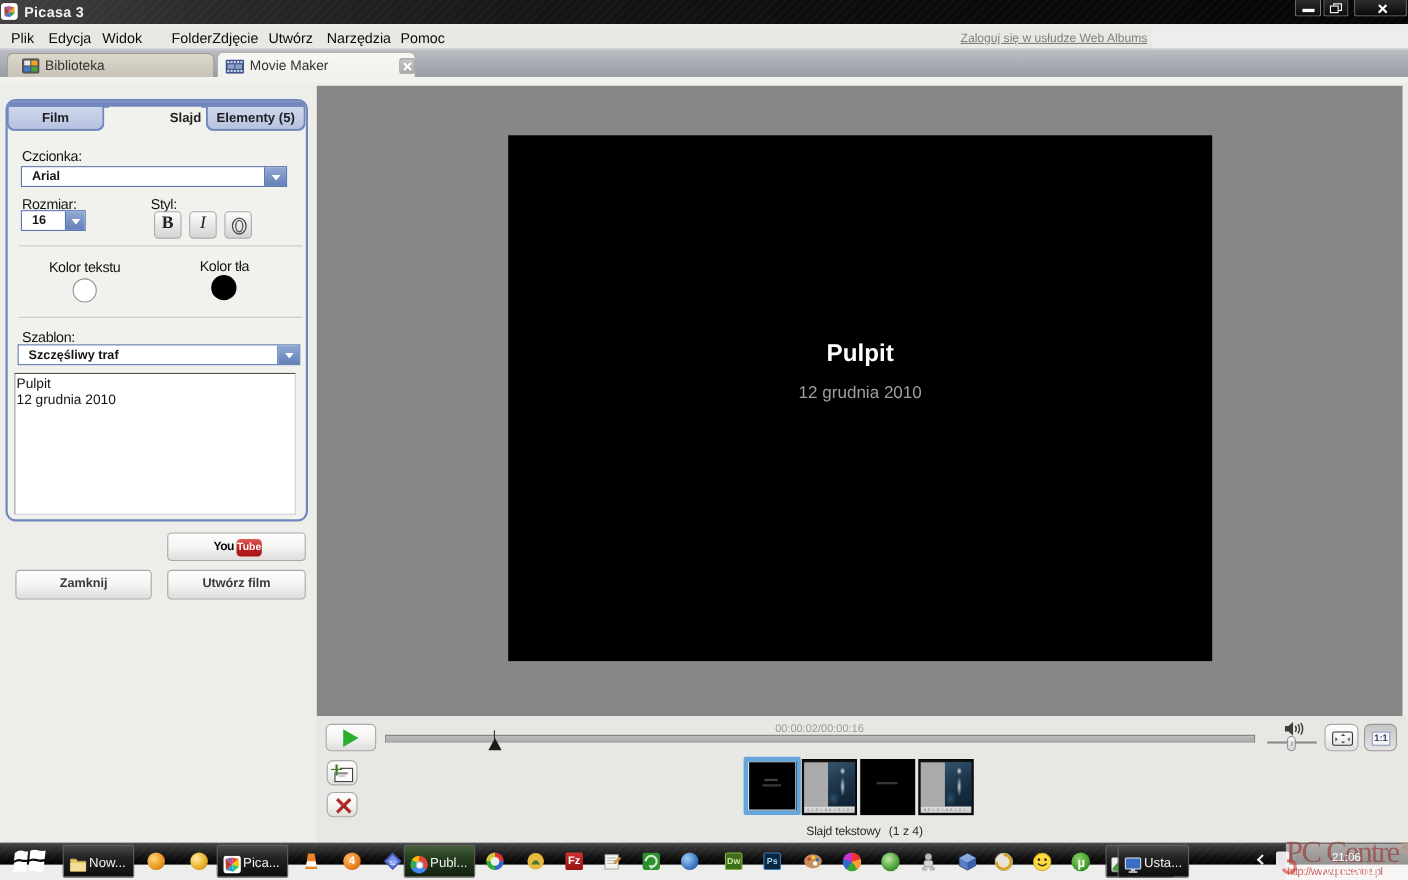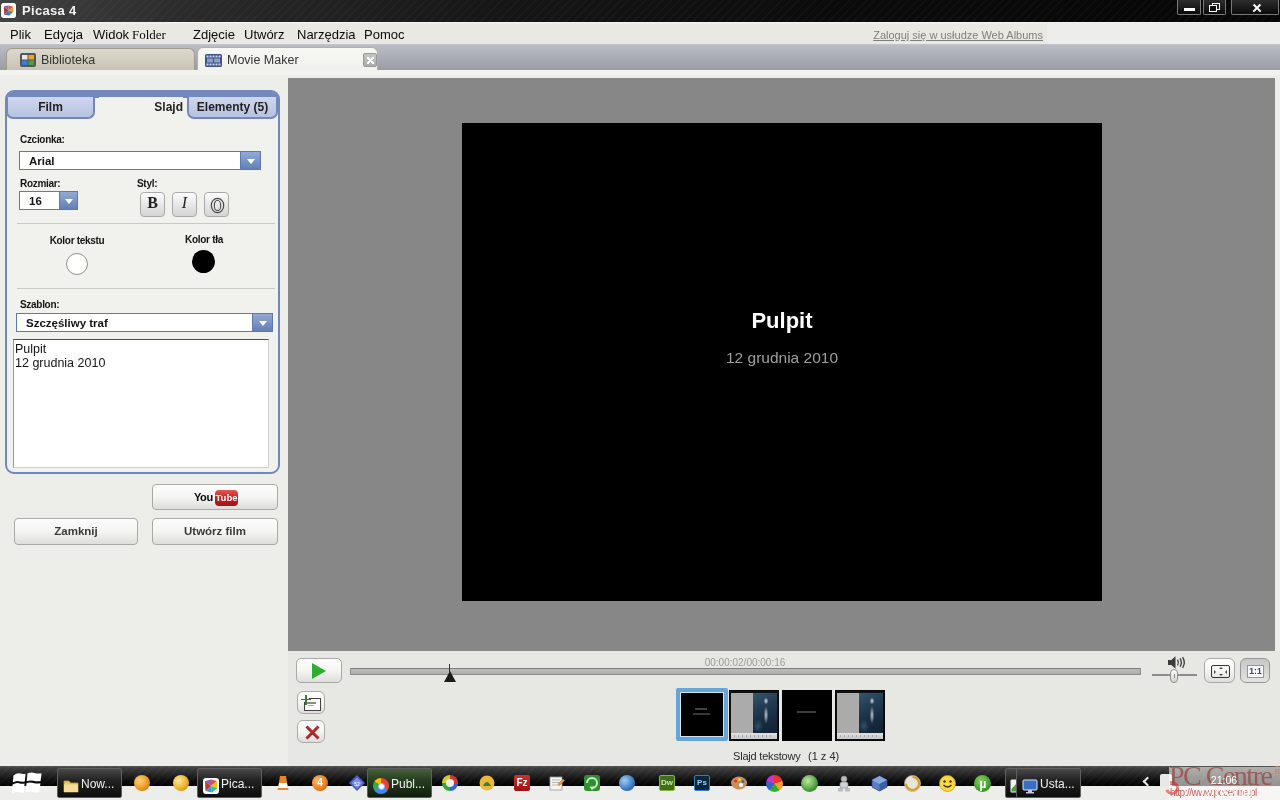--- a/index.html
+++ b/index.html
@@ -51,21 +51,21 @@
 #pbox { position:absolute; left:5px; top:90px; width:275px; height:384px; background:#f1f1ee;
   border:2px solid #7287bd; border-radius:9px; }
 #pband { position:absolute; left:0; top:0; width:271px; height:6px; background:#7287bd; border-radius:7px 7px 0 0; }
 .ptab { position:absolute; top:5px; height:22px; font-size:12px; font-weight:bold; color:#1f1f1f; text-align:center; }
 .ptab.inactive { background:linear-gradient(#cfd7eb,#b6c2e0); border:2px solid #7287bd; border-top:none; border-radius:0 0 7px 7px; }
 .ptab.active { background:#f1f1ee; height:26px; border-radius:0 0 7px 7px;text-align:right; }
 #ptab-film { left:-1px; width:89px; }
 #ptab-slajd { left:92px; width:84px; }
 #ptab-elem { left:180px; width:91px; }
 
-.plabel { position:absolute; font-size:10px; letter-spacing:-0.3px; color:#141414;font-weight:bold; }
+.plabel { position:absolute; font-size:13px; letter-spacing:-0.3px; color:#141414; }
 .combo { position:absolute; background:#fff; border:1px solid #5e79b1; }
 .combo .ctext { position:absolute; left:9px; top:3px; font-size:11.5px; font-weight:bold; color:#141414; }
 .combo .cbtn { position:absolute; right:0; top:0; height:100%; background:linear-gradient(#93a9d3,#6280b7); border-left:1px solid #5e79b1; }
 .combo .cbtn:before { content:""; position:absolute; left:50%; top:50%; margin-left:-4px; margin-top:-2px;
   border-left:4px solid transparent; border-right:4px solid transparent; border-top:5px solid #fff; }
 .stylebtn { position:absolute; width:25px; height:25px; background:linear-gradient(#fcfcfc,#d4d4d4); border:1px solid #a9a9a9; border-radius:4px; font-family:"Liberation Serif",serif; text-align:center; color:#222; }
 .sep { position:absolute; left:16px; width:245px; height:1px; background:#c9c9c6; }
 .colorcircle { position:absolute; border-radius:50%; }
 #textarea { position:absolute; left:6px; top:247px; width:256px; height:129px; background:#fff;
   border-top:1px solid #4f4f4f; border-left:1px solid #9a9a9a; border-right:1px solid #d0d0d0; border-bottom:1px solid #d0d0d0;
@@ -110,39 +110,39 @@
       <rect x="0" y="0" width="15" height="15" rx="3" fill="#fff"></rect>
       <g transform="translate(1.2,1.2) scale(0.84)">
         <path d="M7.5,7.5 L2,2.5 L7.5,1.5 Z" fill="#8e5bb8"></path>
         <path d="M7.5,7.5 L7.5,1.5 L13,3 Z" fill="#d94f3d"></path>
         <path d="M7.5,7.5 L13,3 L13.5,9 Z" fill="#f0a42a"></path>
         <path d="M7.5,7.5 L13.5,9 L8.5,13.5 Z" fill="#43a047"></path>
         <path d="M7.5,7.5 L8.5,13.5 L2.5,12.5 Z" fill="#3a6fd8"></path>
         <path d="M7.5,7.5 L2.5,12.5 L2,2.5 Z" fill="#b03838"></path>
       </g>
     </svg>
-  <div id="apptitle">Picasa 4</div>
+  <div id="apptitle">Picasa 3</div>
   <div class="winbtn" style="left:1177px; width:24px;">
       <div style="position:absolute;left:6px;top:8px;width:11px;height:3px;background:#fff;"></div>
     </div>
   <div class="winbtn" style="left:1203px; width:23px;">
     <div style="position:absolute;left:8px;top:3px;width:8px;height:7px;border:1px solid #fff;"></div>
     <div style="position:absolute;left:5px;top:5px;width:8px;height:7px;border:1px solid #fff;background:#111;"></div>
   </div>
   <div class="winbtn" style="left:1231px; width:48px;">
     <div style="position:absolute;left:19.5px;top:6.5px;width:10px;height:2.4px;background:#fff;transform:rotate(45deg);"></div>
     <div style="position:absolute;left:19.5px;top:6.5px;width:10px;height:2.4px;background:#fff;transform:rotate(-45deg);"></div>
   </div>
 </div>
 
 <div id="menubar">
   <div class="menuitem" style="left:10px;">Plik</div>
   <div class="menuitem" style="left:44px;">Edycja</div>
   <div class="menuitem" style="left:93px;">Widok</div>
-  <div class="menuitem" style="left:132px;font-family:Liberation Serif, serif;">Folder</div>
+  <div class="menuitem" style="left:156px;">Folder</div>
   <div class="menuitem" style="left:193px;">Zdjęcie</div>
   <div class="menuitem" style="left:244px;">Utwórz</div>
   <div class="menuitem" style="left:297px;">Narzędzia</div>
   <div class="menuitem" style="left:364px;">Pomoc</div>
   <div id="weblink">Zaloguj się w usłudze Web Albums</div>
 </div>
 
 <div id="tabstrip">
   <div id="tab-bib">
     <svg style="position:absolute;left:13px;top:4px;" width="16" height="14" viewBox="0 0 16 14">

